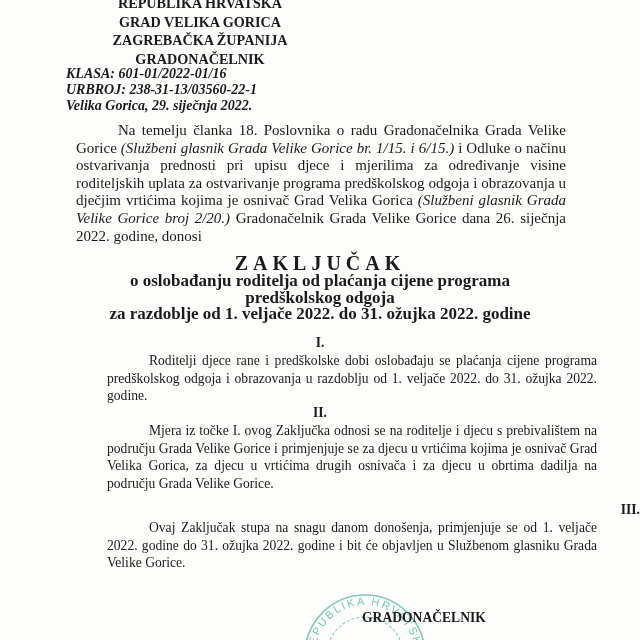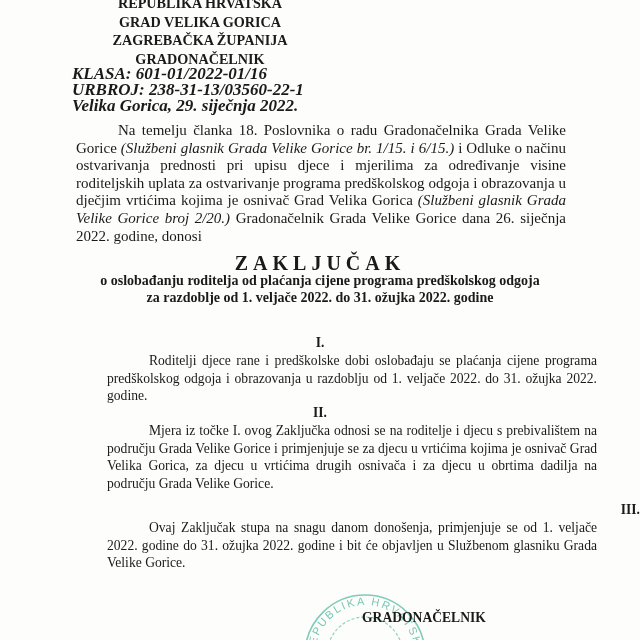--- a/index.html
+++ b/index.html
@@ -9,36 +9,36 @@
     font-family: "Liberation Serif", "DejaVu Serif", serif;
     color: #1a1a1a;
     position: relative;
   }
   .page { position: absolute; left: 0; top: 0; width: 640px; height: 640px; }
   .header-block {
     position: absolute; left: 85px; width: 230px; top: -6px;
     text-align: center; font-weight: bold; font-size: 14.2px; line-height: 18.5px;
   }
   .meta-block {
-    position: absolute; left: 72px; top: 66px;
-    font-weight: bold; font-style: italic; font-size: 17px; line-height: 16px;
+    position: absolute; left: 66px; top: 66px;
+    font-weight: bold; font-style: italic; font-size: 14px; line-height: 16px;
   }
   .preamble {
     position: absolute; left: 76px; width: 490px; top: 122px;
     font-size: 15px; line-height: 17.6px; text-align: justify;
   }
   .indent { display: inline-block; width: 42px; }
   .it { font-style: italic; }
   .title {
     position: absolute; left: 0; width: 640px; top: 253px; text-align: center;
     font-weight: bold; font-size: 20px; letter-spacing: 5px; line-height: 20px;
   }
   .subtitle {
     position: absolute; left: 90px; width: 460px; top: 273px; text-align: center;
-    font-weight: bold; font-size: 14px; line-height: 16.5px;
+    font-weight: bold; font-size: 17px; line-height: 16.5px;
   }
   .section-num {
     position: absolute; left: 0; width: 640px; text-align: center;
     font-weight: bold; font-size: 13.6px;
   }
   .section-text {
     position: absolute; left: 76px; width: 490px;
     font-size: 13.6px; line-height: 17.6px; text-align: justify; margin-left: 31px;
   }
   .signature {

